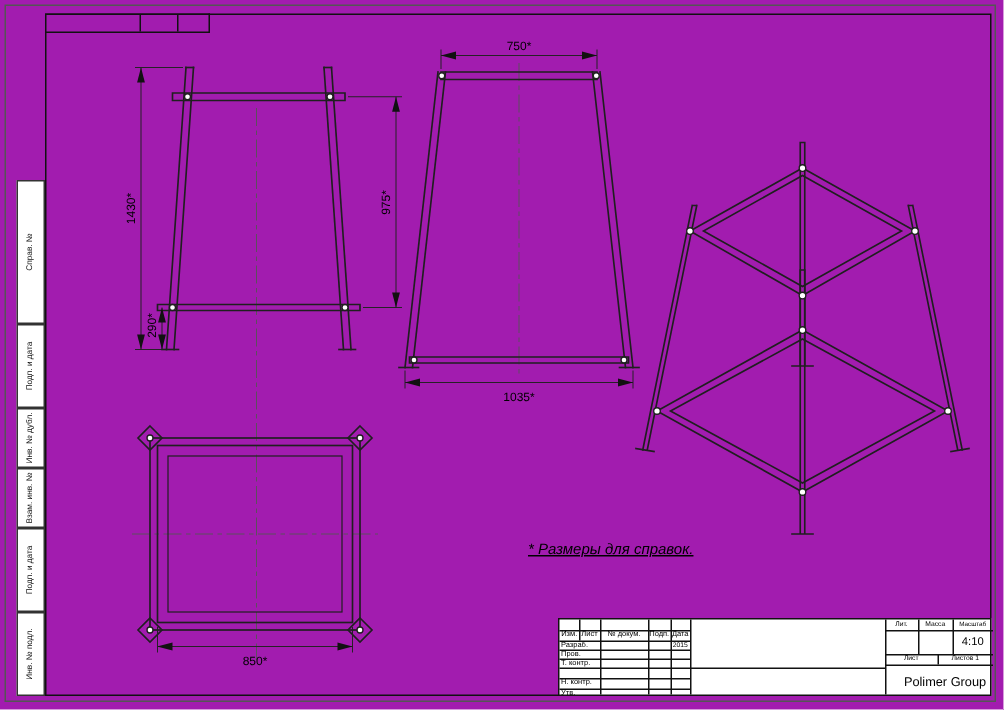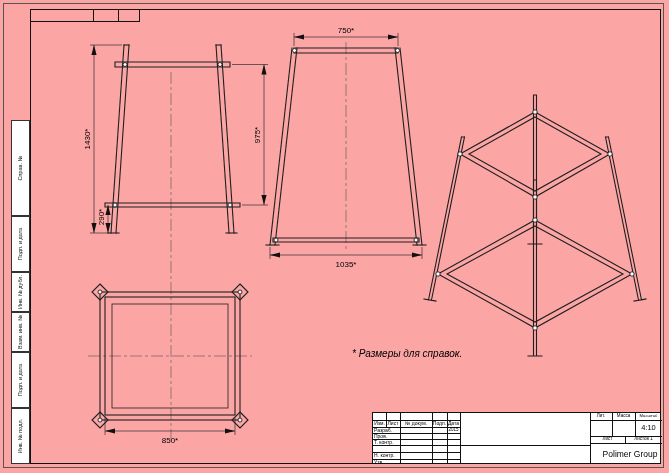--- a/index.html
+++ b/index.html
@@ -1,16 +1,16 @@
 <!DOCTYPE html>
 <html><head>
 <meta charset="utf-8">
 <style>
   html,body { margin:0; padding:0; background:#fff; }
-  .sheet { position:relative; width:669px; height:473px; background:#fca5a5; overflow:hidden;
+  .sheet { position:relative; width:669px; height:473px; background:#a21caf; overflow:hidden;
            font-family:"Liberation Sans", sans-serif; color:#000; }
   .outer-border { position:absolute; left:3px; top:3px; width:661px; height:465px;
                   border:1px solid #555; box-sizing:border-box; }
   .frame { position:absolute; left:30px; top:9px; width:631px; height:455px;
            border:1.4px solid #111; box-sizing:border-box; }
   .tl-table { position:absolute; left:30px; top:9px; width:110px; height:13px;
               border:1px solid #111; border-left:none; box-sizing:border-box; }
   .tl-table .v { position:absolute; top:0; width:1px; height:100%; background:#111; }
 
   .margin-box { position:absolute; left:11px; width:19px; border:1px solid #333;
@@ -18,21 +18,21 @@
                 background:#fff; }
   .margin-box span { transform:rotate(-90deg); white-space:nowrap; font-size:5.5px; color:#111; }
 
   .drawing-svg { position:absolute; left:0; top:0; }
   .obj   { stroke:#1f1f1f; stroke-width:1.1; fill:none; stroke-linecap:square; }
   .thin  { stroke:#222; stroke-width:0.65; fill:none; }
   .cl    { stroke:#555; stroke-width:0.6; stroke-dasharray:12 3 3 3; fill:none; }
   .joint { fill:#fff; stroke:#1f1f1f; stroke-width:0.9; }
   .dimtxt{ font-family:"Liberation Sans", sans-serif; font-size:8px; fill:#000; }
 
-  .note { position:absolute; left:352px; top:348px; font-size:10px; font-style:italic; }
+  .note { position:absolute; left:352px; top:361px; font-size:10px; font-style:italic;text-decoration:underline; }
 
   .tb { position:absolute; left:372px; top:412px; width:289px; height:52px;
         border:1.4px solid #111; box-sizing:border-box; background:#fff; }
   .tb .v { position:absolute; width:1px; background:#111; }
   .tb .h { position:absolute; height:1px; background:#111; }
   .tbl { position:absolute; font-size:5px; line-height:1; display:flex;
          align-items:center; justify-content:center; overflow:hidden; }
   .tbl.left { justify-content:flex-start; }
 </style>
 </head>

